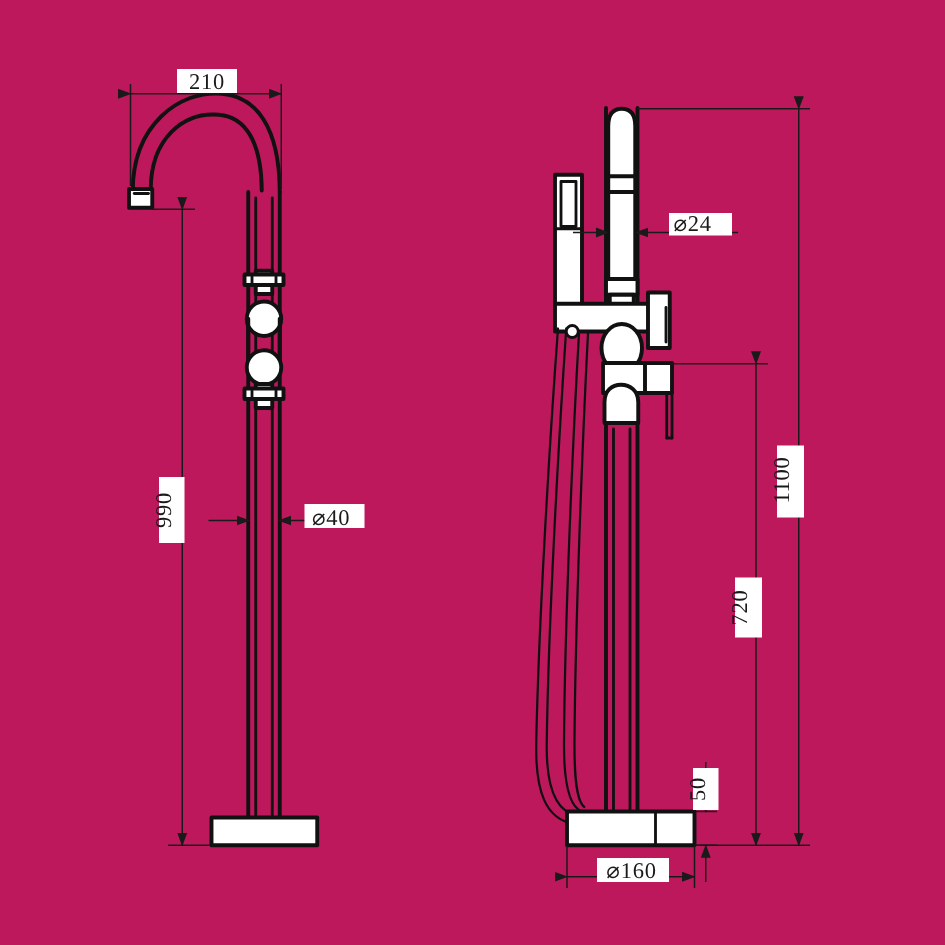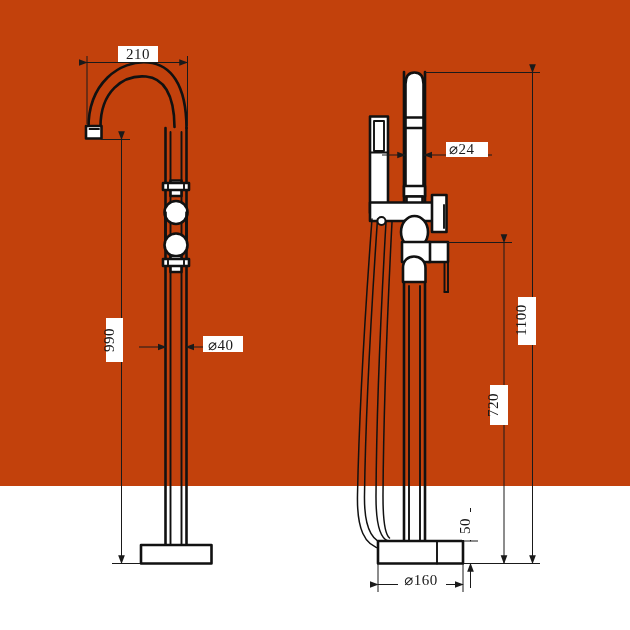--- a/index.html
+++ b/index.html
@@ -10,23 +10,23 @@
   }
   body {
     width: 630px;
     height: 630px;
     font-family: "Liberation Serif", "DejaVu Serif", serif;
     overflow: hidden;
     position: relative;
   }
   #drawing-root {
     width: 630px;
-    height: 486px;
+    height: 630px;
     position: relative;
-    background: #c2410c;
+    background: #be185d;
   }
   svg#drawing {
     display: block;
     width: 630px;
     height: 630px;
   }
   .part-line {
     fill: none;
     stroke: #111111;
     stroke-width: 2.6;

